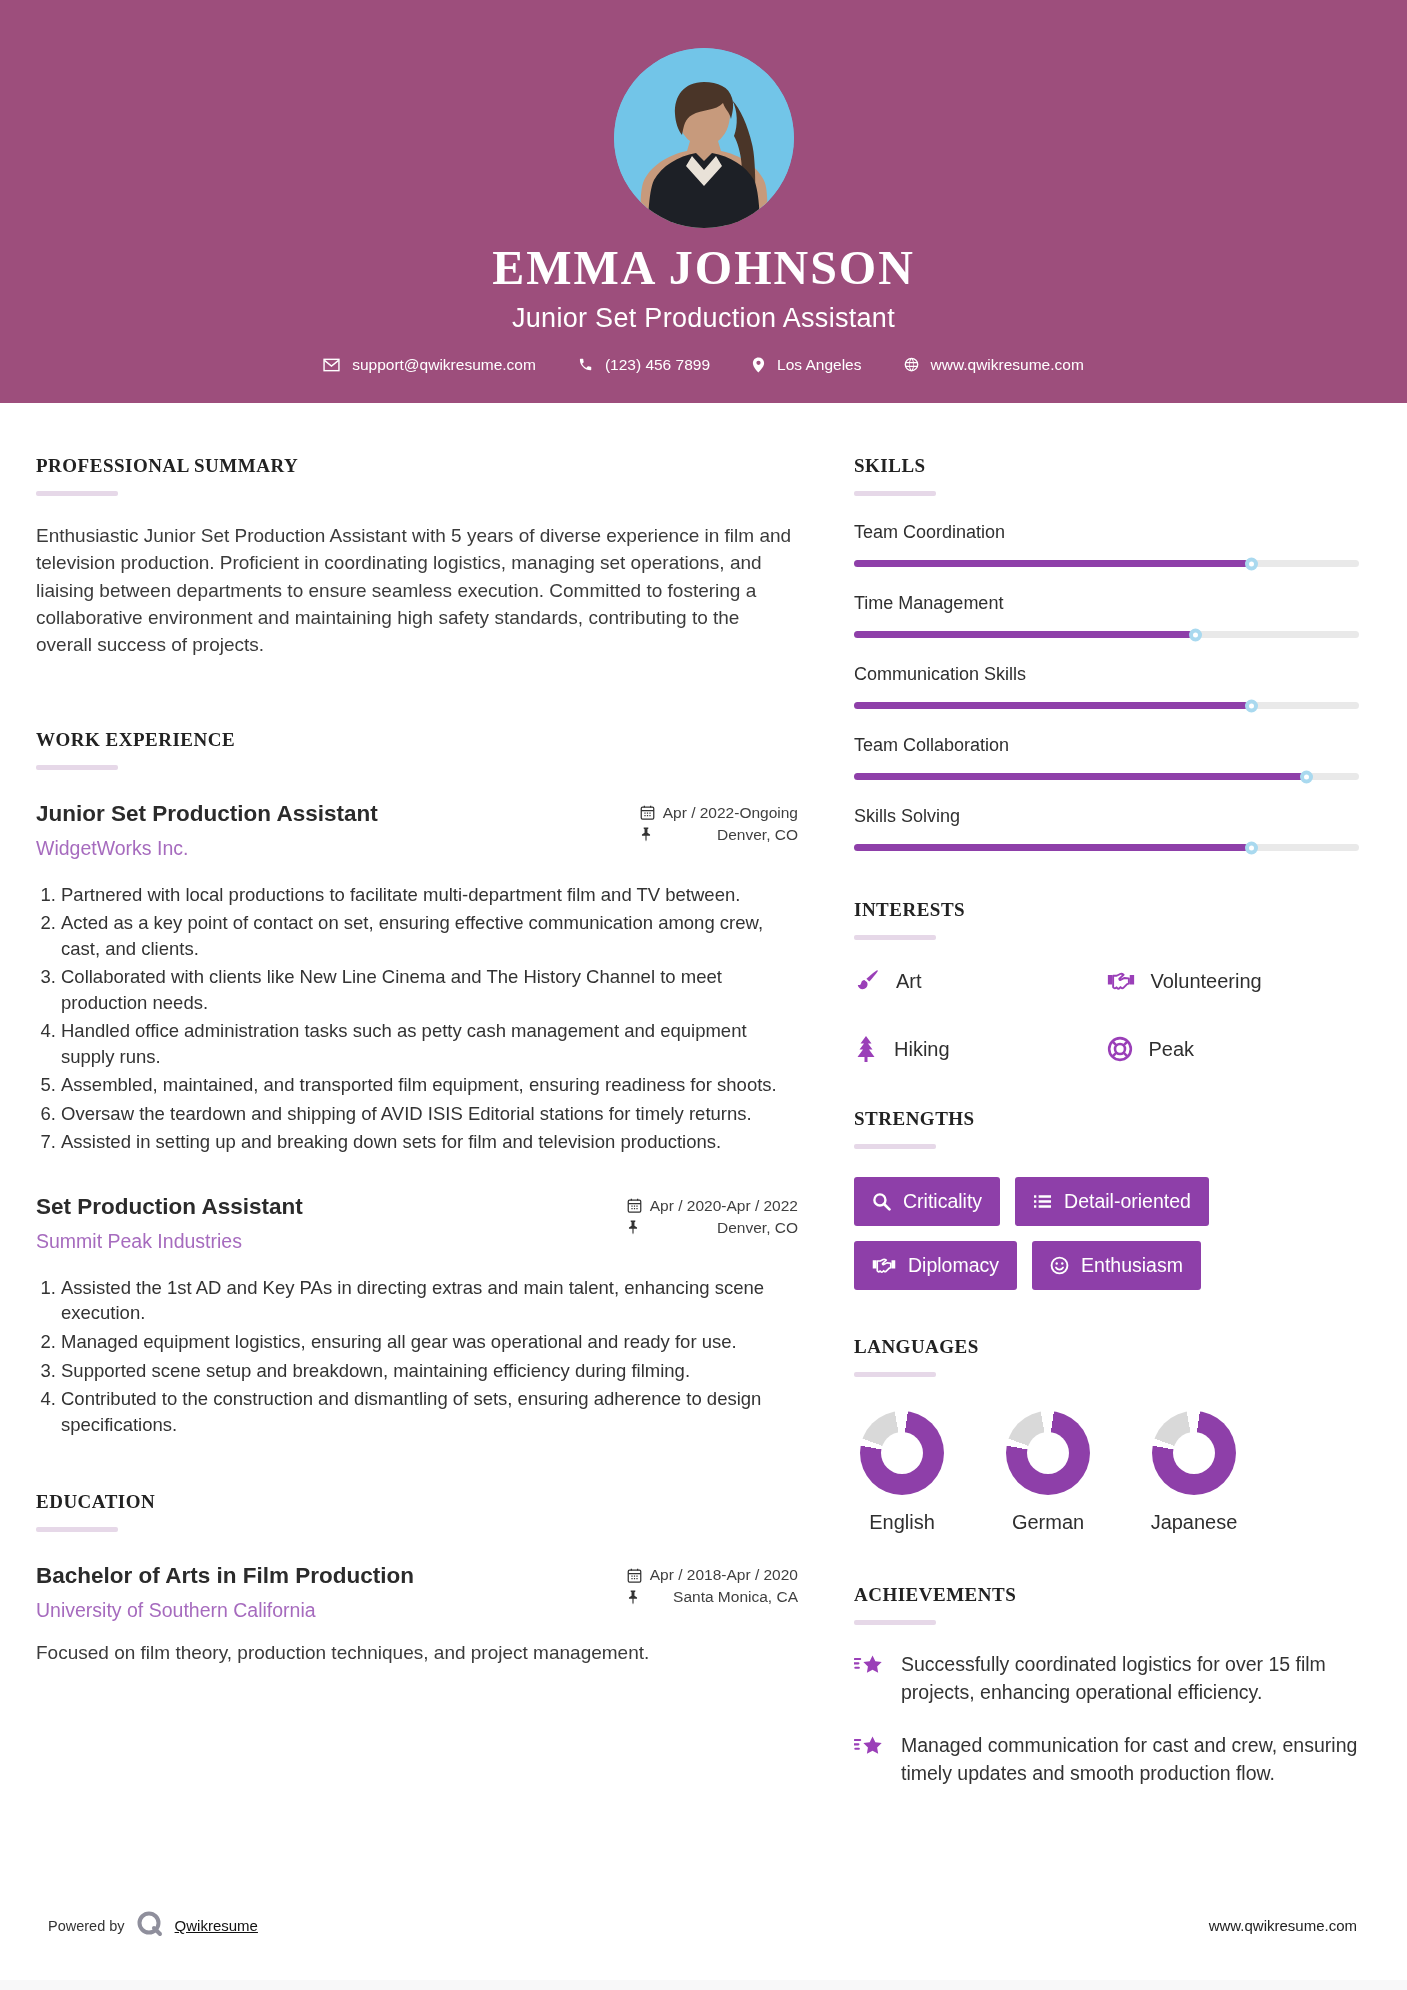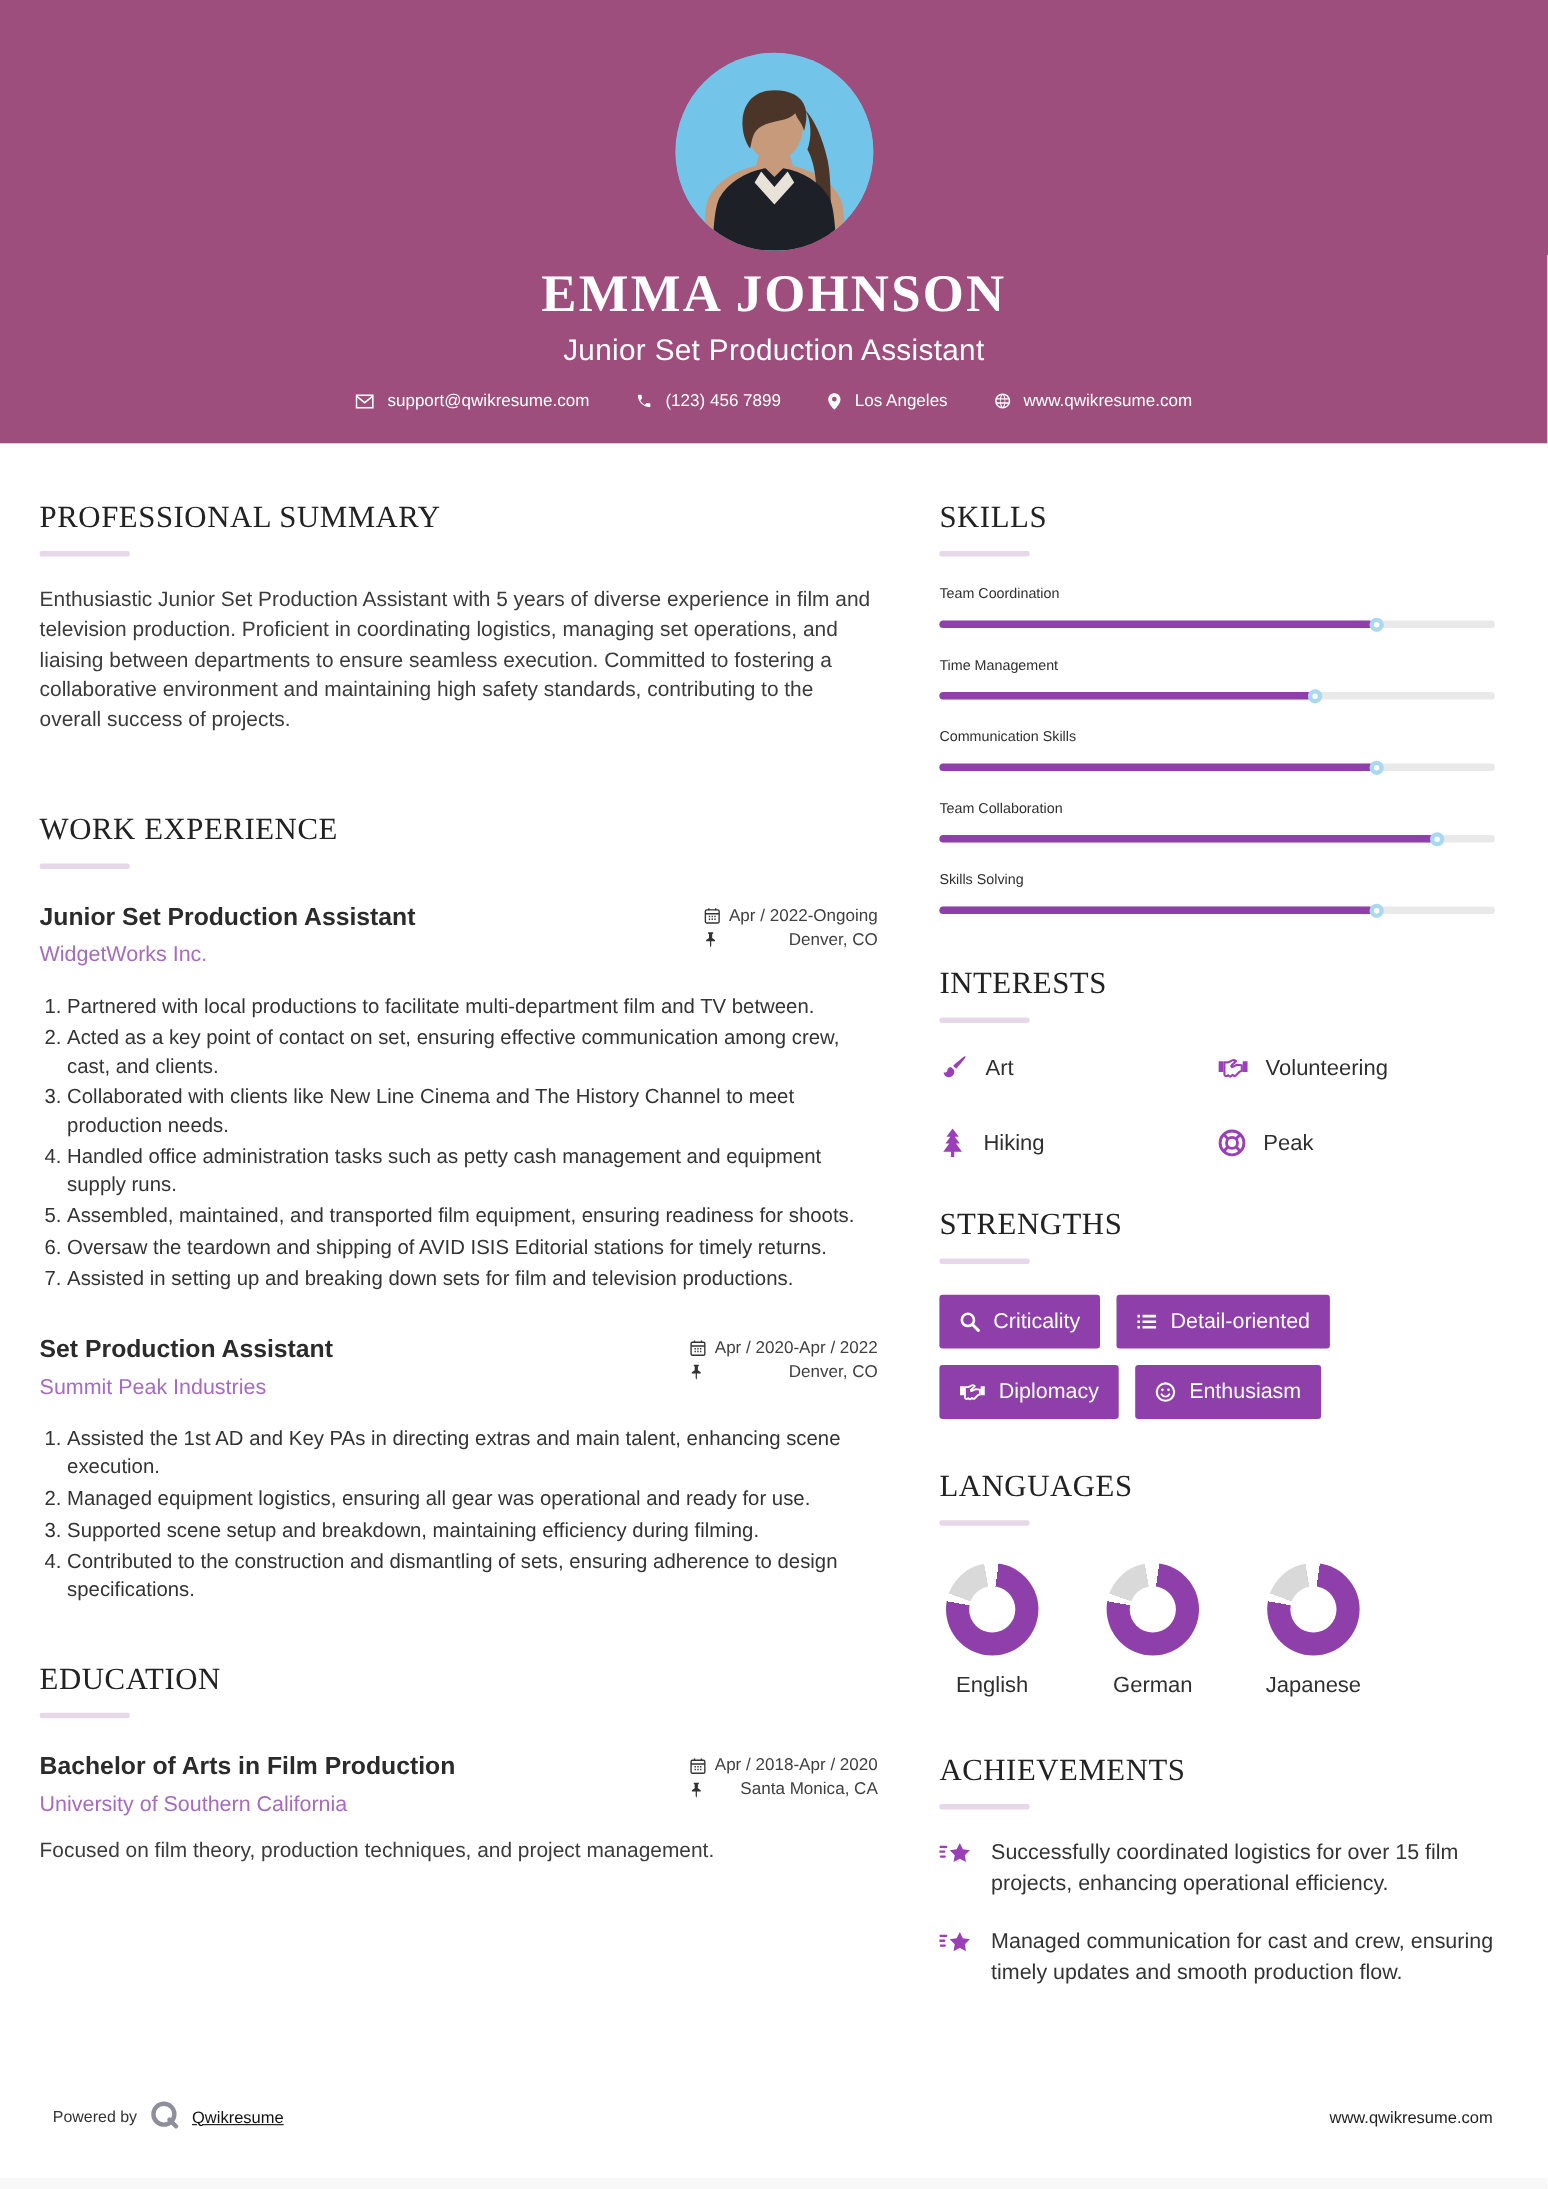--- a/index.html
+++ b/index.html
@@ -24,21 +24,21 @@
   .role{font-size:27px;font-weight:400;margin-top:8px;letter-spacing:.3px}
   .contact{display:flex;align-items:center;gap:42px;margin-top:22px;font-size:15.5px}
   .contact .c-item{display:flex;align-items:center;gap:12px}
   .contact svg{display:block}
 
   
   .content{display:flex;align-items:flex-start;padding:52px 48px 0 36px}
   .col-left{width:762px;flex:none}
   .col-right{flex:1;margin-left:56px}
 
-  h2.section{font-family:"Liberation Serif","DejaVu Serif",serif;font-weight:400;font-size:28px;letter-spacing:.5px;color:var(--ink);margin:0}
+  h2.section{font-family:"Liberation Serif","DejaVu Serif",serif;font-weight:700;font-size:19px;letter-spacing:.5px;color:var(--ink);margin:0}
   .rule{width:82px;height:5px;background:var(--rule);margin-top:14px;border-radius:2px}
 
   
   .summary-text{font-size:19px;line-height:1.44;margin:26px 0 0 0;color:var(--body-ink)}
   .work{margin-top:70px}
   .job{margin-top:30px}
   .job + .job{margin-top:38px}
   .job-head{display:flex;justify-content:space-between;align-items:flex-start}
   .job-title{font-size:22.5px;font-weight:700;color:#2b2b2b;line-height:1.2}
   .job-company{font-size:19.5px;color:var(--link);margin-top:10px}
@@ -46,21 +46,21 @@
   .meta-row{display:flex;justify-content:space-between;align-items:center;gap:8px;margin-top:4px}
   .meta-row svg{display:block}
   .bullets{margin:22px 0 0 0;padding-left:25px;font-size:18.5px;line-height:1.38;color:#333}
   .bullets li{margin-bottom:3px}
   .education{margin-top:54px}
   .edu-desc{font-size:19px;line-height:1.42;margin:18px 0 0 0}
 
   
   .skill{margin-top:26px}
   .skill:first-of-type{margin-top:24px}
-  .skill-label{font-size:13px;color:#2f2f2f}
+  .skill-label{font-size:18px;color:#2f2f2f}
   .skill-track{height:7px;background:var(--track);border-radius:4px;margin-top:17px;position:relative}
   .skill-fill{height:100%;background:var(--accent);border-radius:4px;position:relative}
   .skill-thumb{position:absolute;right:-10px;top:50%;transform:translateY(-50%);width:13px;height:13px;background:#fff;border:4px solid #a9d9ef;border-radius:50%}
 
   
   .interests{margin-top:48px}
   .int-grid{display:grid;grid-template-columns:1fr 1fr;row-gap:42px;margin-top:28px}
   .int-item{display:flex;align-items:center;gap:16px;font-size:20px;color:#2f2f2f}
   .int-item svg{display:block}
 

